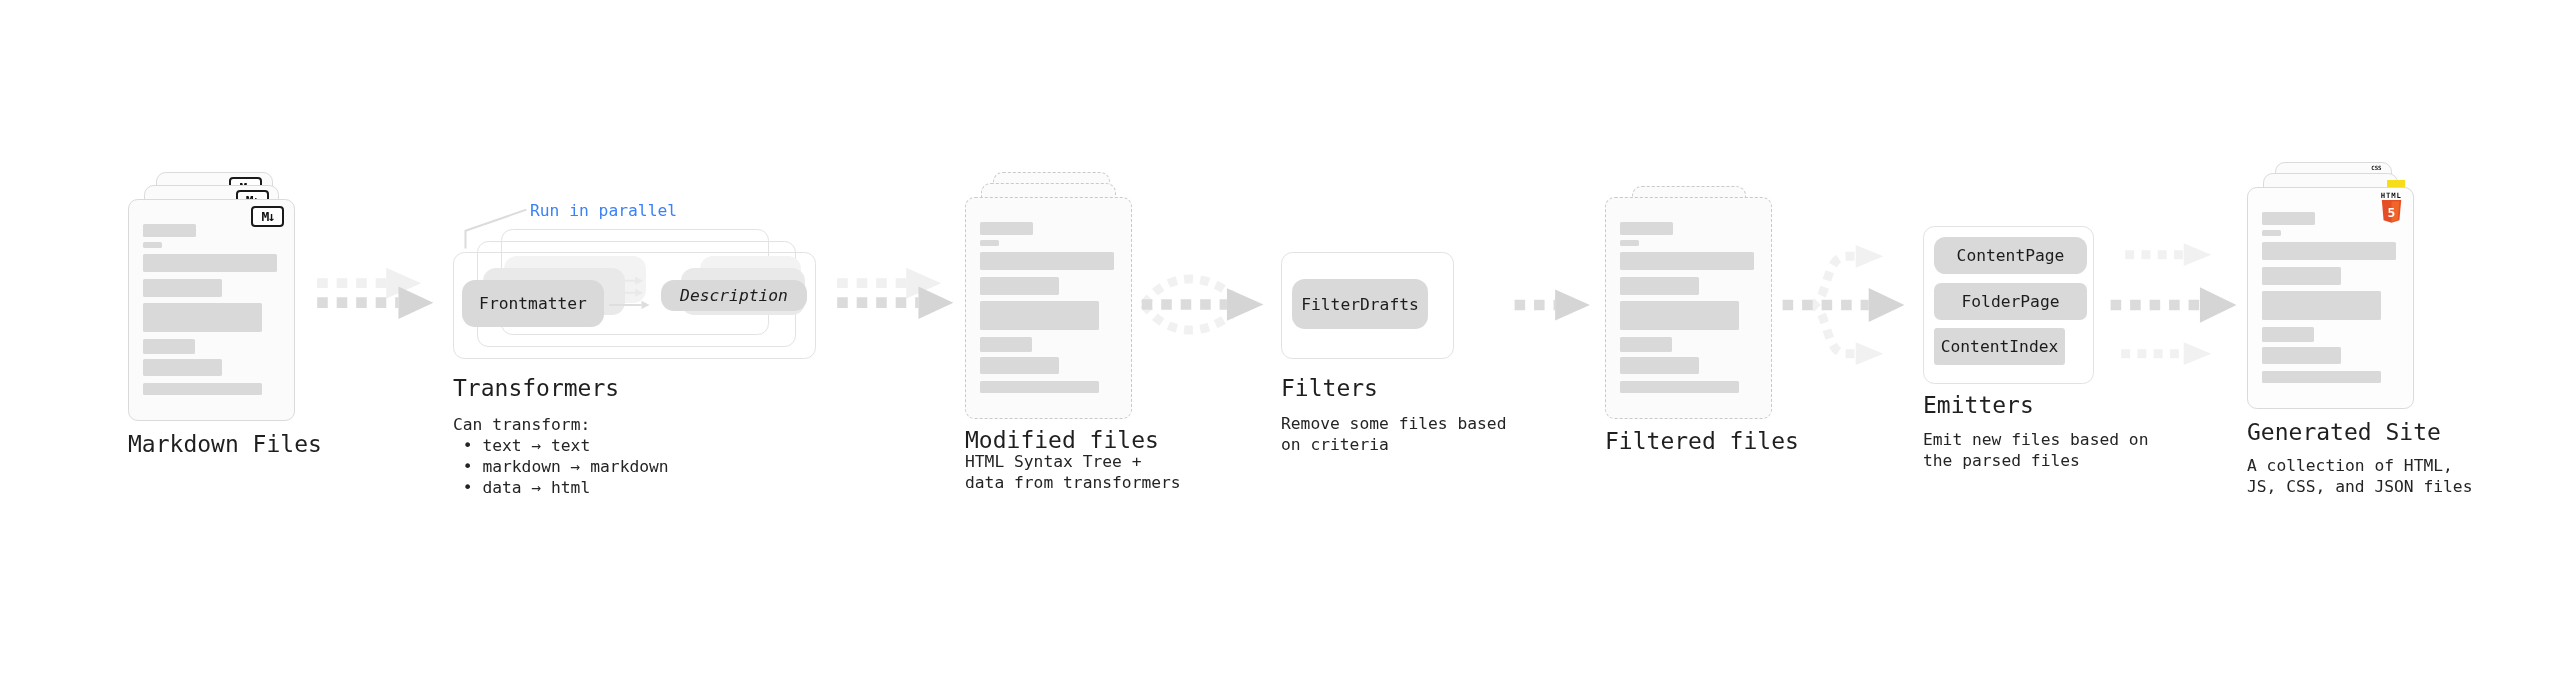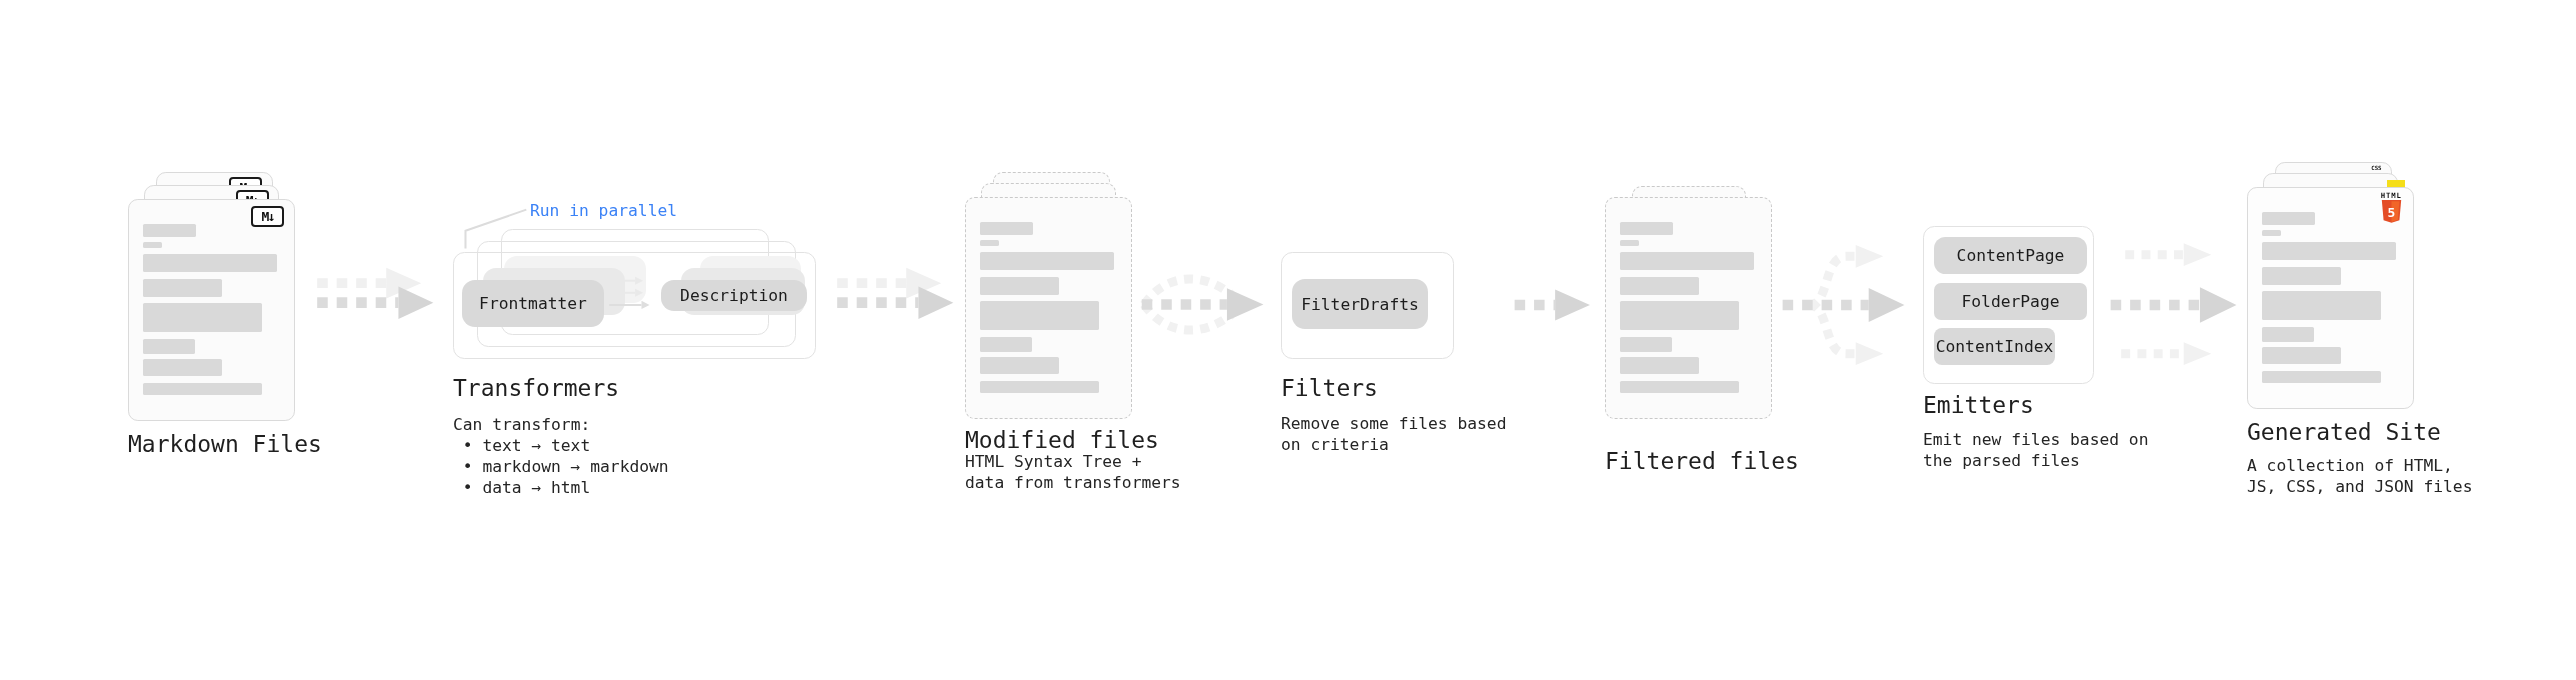--- a/index.html
+++ b/index.html
@@ -96,21 +96,21 @@
     <div class="obox" style="left:501px;top:229px;width:268px;height:106px;z-index:1;"></div>
     <div class="obox" style="left:477px;top:241px;width:319px;height:106px;z-index:1;"></div>
     <div class="obox" style="left:453px;top:252px;width:363px;height:107px;z-index:1;"></div>
 
     <div class="ghost g2" style="left:504px;top:256px;width:142px;height:47px;z-index:2;"></div>
     <div class="ghost g2" style="left:700px;top:256px;width:101px;height:47px;z-index:2;"></div>
     <div class="ghost g1" style="left:483px;top:268px;width:142px;height:47px;z-index:3;"></div>
     <div class="ghost g1" style="left:681px;top:268px;width:124px;height:47px;z-index:3;"></div>
 
     <div class="pill" style="left:462px;top:280px;width:142px;height:47px;z-index:4;">Frontmatter</div>
-    <div class="pill" style="left:661px;top:280px;width:146px;height:31px;z-index:4;">Description</div>
+    <div class="pill" style="left:661px;top:280px;width:146px;height:31px;z-index:4;font-style:italic;">Description</div>
 
     <svg class="abs" style="left:606px;top:271px;z-index:5;" width="50" height="42" viewBox="0 0 62 52">
       <line x1="10" y1="12" x2="36" y2="12" stroke="#e9e9e9" stroke-width="2.5"></line>
         <polygon points="36,7 46,12 36,17" fill="#e9e9e9"></polygon>
       <line x1="7" y1="27" x2="36" y2="27" stroke="#e9e9e9" stroke-width="2.5"></line>
         <polygon points="36,22 46,27 36,32" fill="#e9e9e9"></polygon>
       <line x1="4" y1="42" x2="44" y2="42" stroke="#dedede" stroke-width="2.5"></line>
         <polygon points="44,37 54,42 44,47" fill="#dedede"></polygon>
     </svg>
 
@@ -180,35 +180,35 @@
       <div class="sk sk1"></div>
       <div class="sk sk2"></div>
       <div class="sk sk3"></div>
       <div class="sk sk4"></div>
       <div class="sk sk5"></div>
       <div class="sk sk6"></div>
       <div class="sk sk7"></div>
       <div class="sk sk8"></div>
     </div>
   </div>
-  <div class="h" style="left:1605px;top:428px;margin-top:20px;">Filtered files</div>
+  <div class="h" style="left:1605px;top:428px;">Filtered files</div>
 
   <svg class="abs" style="left:1781px;top:240px;" width="134" height="130" viewBox="0 0 165 160">
     <path d="M35,80 C60,80 52,20 80,20 L92,20" stroke="#f1f1f1" stroke-width="11" stroke-dasharray="11 9" fill="none"></path>
     <polygon points="92,6 126,20 92,34" fill="#f1f1f1"></polygon>
     <path d="M35,80 C60,80 52,140 80,140 L92,140" stroke="#f1f1f1" stroke-width="11" stroke-dasharray="11 9" fill="none"></path>
     <polygon points="92,126 126,140 92,154" fill="#f1f1f1"></polygon>
     <line x1="2" y1="80" x2="108" y2="80" stroke="#dbdbdb" stroke-width="13" stroke-dasharray="13 11"></line>
     <polygon points="108,59 152,80 108,101" fill="#d5d5d5"></polygon>
   </svg>
 
   <div class="obox" style="left:1923px;top:226px;width:171px;height:158px;"></div>
   <div class="pill" style="left:1934px;top:237px;width:153px;height:37px;border-radius:11.4px;">ContentPage</div>
   <div class="pill" style="left:1934px;top:283px;width:153px;height:37px;border-radius:7px;">FolderPage</div>
-  <div class="pill" style="left:1934px;top:328px;width:121px;height:37px;border-radius:8px;">ContentIndex</div>
+  <div class="pill" style="left:1934px;top:328px;width:131px;height:37px;border-radius:3px;">ContentIndex</div>
   <div class="h" style="left:1923px;top:392px;">Emitters</div>
   <div class="d" style="left:1923px;top:429px;">
     <div>Emit new files based on</div>
     <div>the parsed files</div>
   </div>
 
   <svg class="abs" style="left:2109px;top:236px;" width="134" height="138" viewBox="0 0 165 170">
     <line x1="20" y1="23" x2="92" y2="23" stroke="#f1f1f1" stroke-width="11" stroke-dasharray="11 9"></line>
     <polygon points="92,9 126,23 92,37" fill="#f1f1f1"></polygon>
     <line x1="2" y1="85" x2="112" y2="85" stroke="#dbdbdb" stroke-width="13" stroke-dasharray="13 11"></line>

